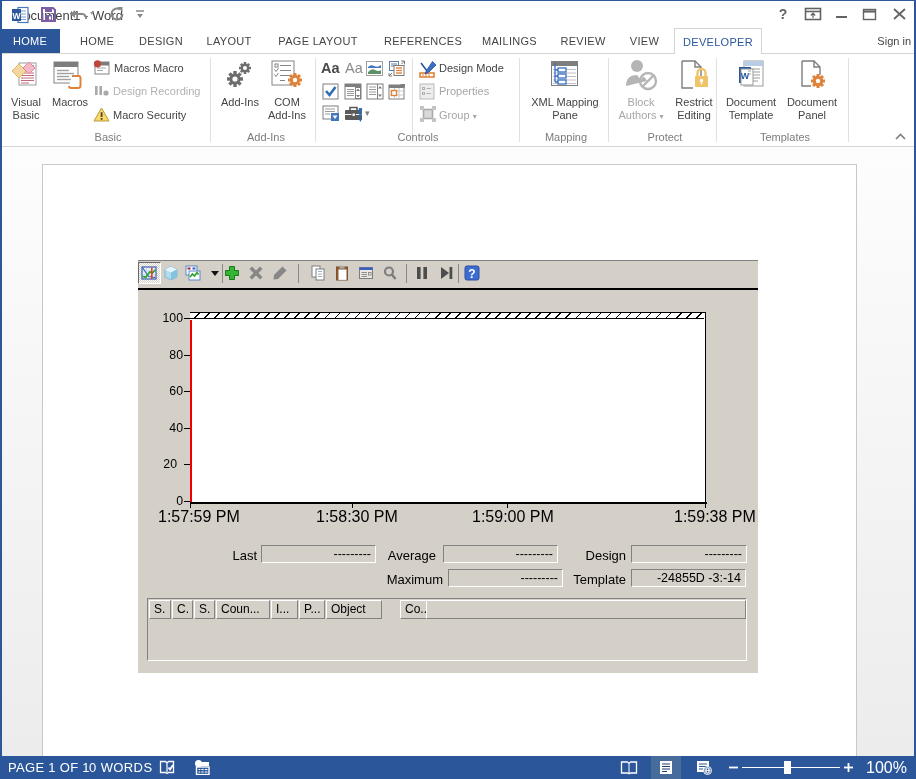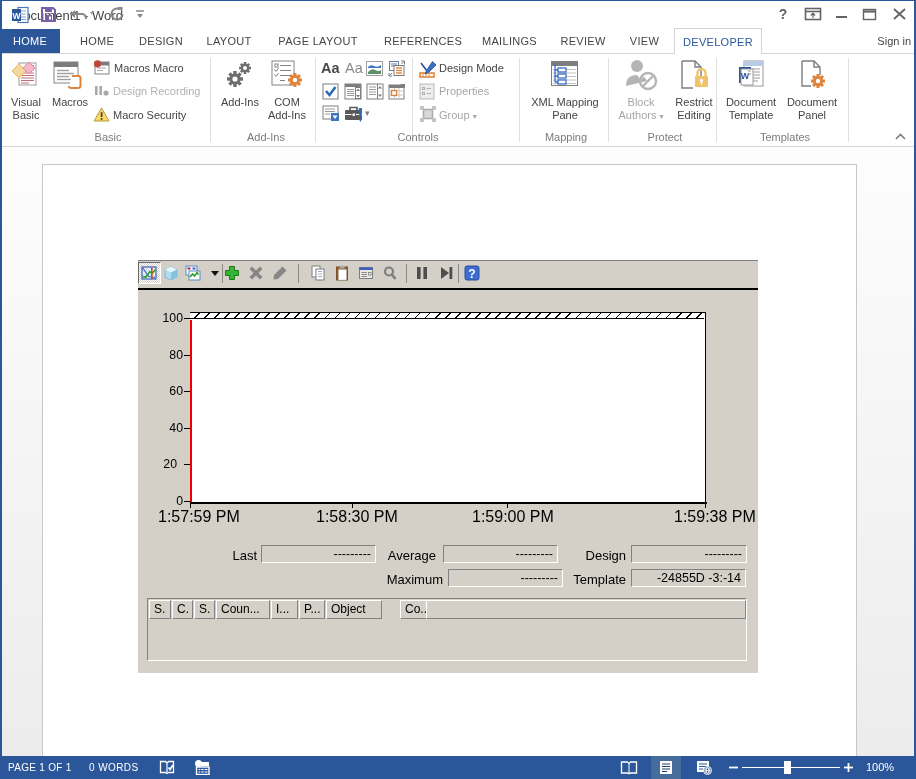--- a/index.html
+++ b/index.html
@@ -23,21 +23,21 @@
 .smalllabel{position:absolute;font-size:11px;color:#444;height:14px;line-height:14px}
 
 #canvas{position:absolute;left:2px;top:147px;width:912px;height:609px;background:linear-gradient(#fdfdfd,#ececec)}
 #page{position:absolute;left:40px;top:17px;width:815px;height:592px;background:#fff;border:1px solid #c8c8c8;border-bottom:none}
 
 #edgeL{position:absolute;left:0;top:0;width:2px;height:779px;background:#2b579a}
 #edgeR{position:absolute;left:914px;top:0;width:2px;height:779px;background:#2b579a}
 #edgeT{position:absolute;left:0;top:0;width:916px;height:1px;background:#2b579a}
 
 #status{position:absolute;left:0;top:756px;width:916px;height:23px;background:#2b579a;color:#fff}
-.st{position:absolute;top:0;height:23px;line-height:23px;font-size:10px;letter-spacing:.4px;color:#fff}
+.st{position:absolute;top:0;height:23px;line-height:23px;font-size:13px;letter-spacing:.4px;color:#fff}
 
 #sysmon{position:absolute;left:138px;top:260px;width:620px;height:413px;background:#d4d0c8}
 #smtopline{position:absolute;left:0;top:0;width:620px;height:1px;background:#808080}
 #smblack{position:absolute;left:0;top:28px;width:620px;height:2px;background:#000}
 .tbsep{position:absolute;top:4px;height:19px;width:1px;background:#8a8a8a}
 #btn1{position:absolute;left:0;top:2px;width:23px;height:22px;border:1px solid #6a6a6a;border-right-color:#fff;border-bottom-color:#fff;background:conic-gradient(#fff 25%,#d4d0c8 0 50%,#fff 0 75%,#d4d0c8 0) 0 0/2px 2px}
 .tbi{position:absolute;top:5px;width:16px;height:16px}
 #plot{position:absolute;left:52px;top:52px;width:516px;height:191px;background:#fff;border-top:1px solid #000;border-right:1.5px solid #000}
 #hatch{position:absolute;left:0;top:0;width:514px;height:6px;border-bottom:1px solid #000;background:repeating-linear-gradient(135deg,#fff 0 6px,#000 6px 7.1px)}
 #redline{position:absolute;left:0;top:7px;width:1.5px;height:183px;background:#ee0000}
@@ -232,21 +232,21 @@
         <div class="hcell" style="left:123px;width:27px">I...</div>
         <div class="hcell" style="left:151px;width:26px">P...</div>
         <div class="hcell" style="left:178px;width:56px">Object</div>
         <div class="hcell" style="left:252px;width:42px">Co...</div>
         <div class="hcell" style="left:278px;width:320px"></div>
       </div>
 </div>
 <div id="status">
     <div class="st" style="left:8px;letter-spacing:.3px">PAGE 1 OF 1</div>
     <div class="st" style="left:89px;letter-spacing:.4px">0 WORDS</div>
-    <div class="st" style="left:866px;font-size:11px;letter-spacing:0">100%</div>
+    <div class="st" style="left:866px;font-size:16px;letter-spacing:0">100%</div>
 </div>
 
 <svg style="left:11px;top:60px" width="30" height="30" viewBox="0 0 30 30">
   <rect x="8" y="3" width="17" height="22" fill="#fff" stroke="#9b9b9b"></rect>
   <rect x="19" y="5" width="4" height="5" fill="#8496b0"></rect>
   <g stroke="#c06a78" stroke-width="1">
       <line x1="10" y1="13" x2="23" y2="13"></line>
       <line x1="10" y1="15.5" x2="23" y2="15.5"></line>
       <line x1="10" y1="18" x2="23" y2="18"></line>
       <line x1="10" y1="20.5" x2="23" y2="20.5"></line>

